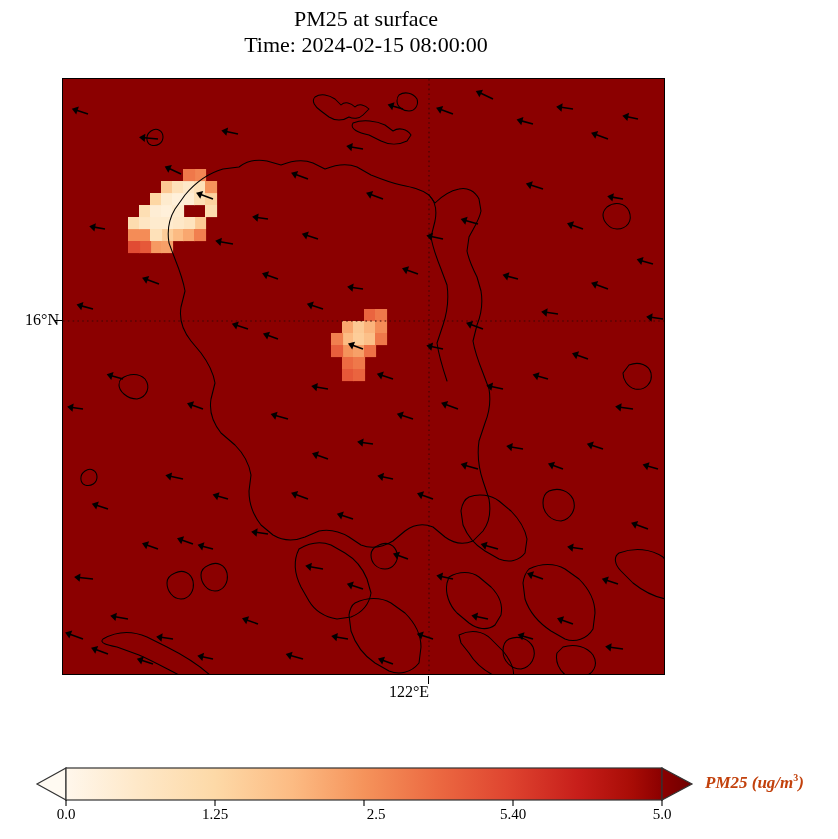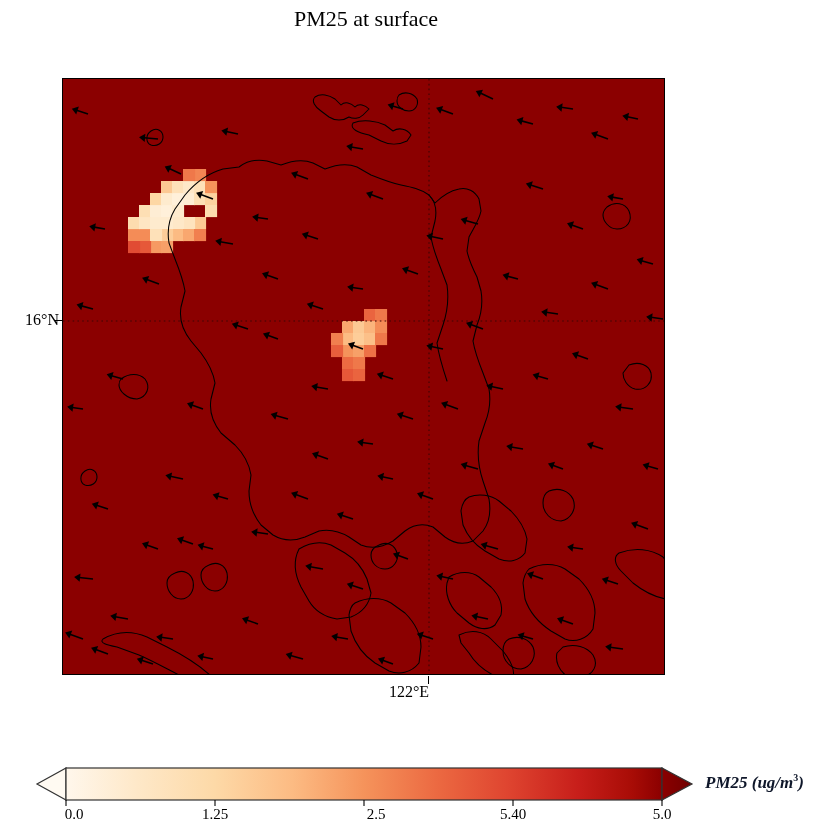--- a/index.html
+++ b/index.html
@@ -104,30 +104,31 @@
     white-space: nowrap;
     top: 806px;
   }
   #cb-axis-label {
     position: absolute;
     left: 705px;
     top: 772px;
     font-size: 17px;
     font-weight: bold;
     font-style: italic;
-    color: #0f172a;
+    color: #c2410c;
     white-space: nowrap;
   }
   #cb-axis-label sup { font-size: 10px; font-style: normal; font-weight: bold; }
 </style>
 </head>
 <body>
 
 <div id="title-block">
   <div class="tline">PM25 at surface</div>
+  <div class="tline">Time: 2024-02-15 08:00:00</div>
 </div>
 
 <div id="map-panel">
   <svg id="map-svg" width="603" height="597" viewBox="0 0 603 597">
     <defs>
       <clipPath id="mapclip">
           <rect x="0" y="0" width="603" height="597"></rect>
         </clipPath>
     </defs>
 
@@ -702,20 +703,20 @@
 
     <g stroke="#000000" stroke-width="1.1">
       <line x1="66" y1="800" x2="66" y2="806"></line>
       <line x1="215" y1="800" x2="215" y2="806"></line>
       <line x1="364" y1="800" x2="364" y2="806"></line>
       <line x1="513" y1="800" x2="513" y2="806"></line>
       <line x1="662" y1="800" x2="662" y2="806"></line>
     </g>
   </svg>
 
-  <div class="cb-tick-label" style="left:74px;">0.0</div>
+  <div class="cb-tick-label" style="left:66px;">0.0</div>
   <div class="cb-tick-label" style="left:215px;">1.25</div>
   <div class="cb-tick-label" style="left:364px;margin-left:12px;">2.5</div>
   <div class="cb-tick-label" style="left:513px;">5.40</div>
   <div class="cb-tick-label" style="left:662px;">5.0</div>
 
   <div id="cb-axis-label"><span>PM25 (ug/m</span><sup>3</sup><span>)</span></div>
 </div>
 
 </body></html>

